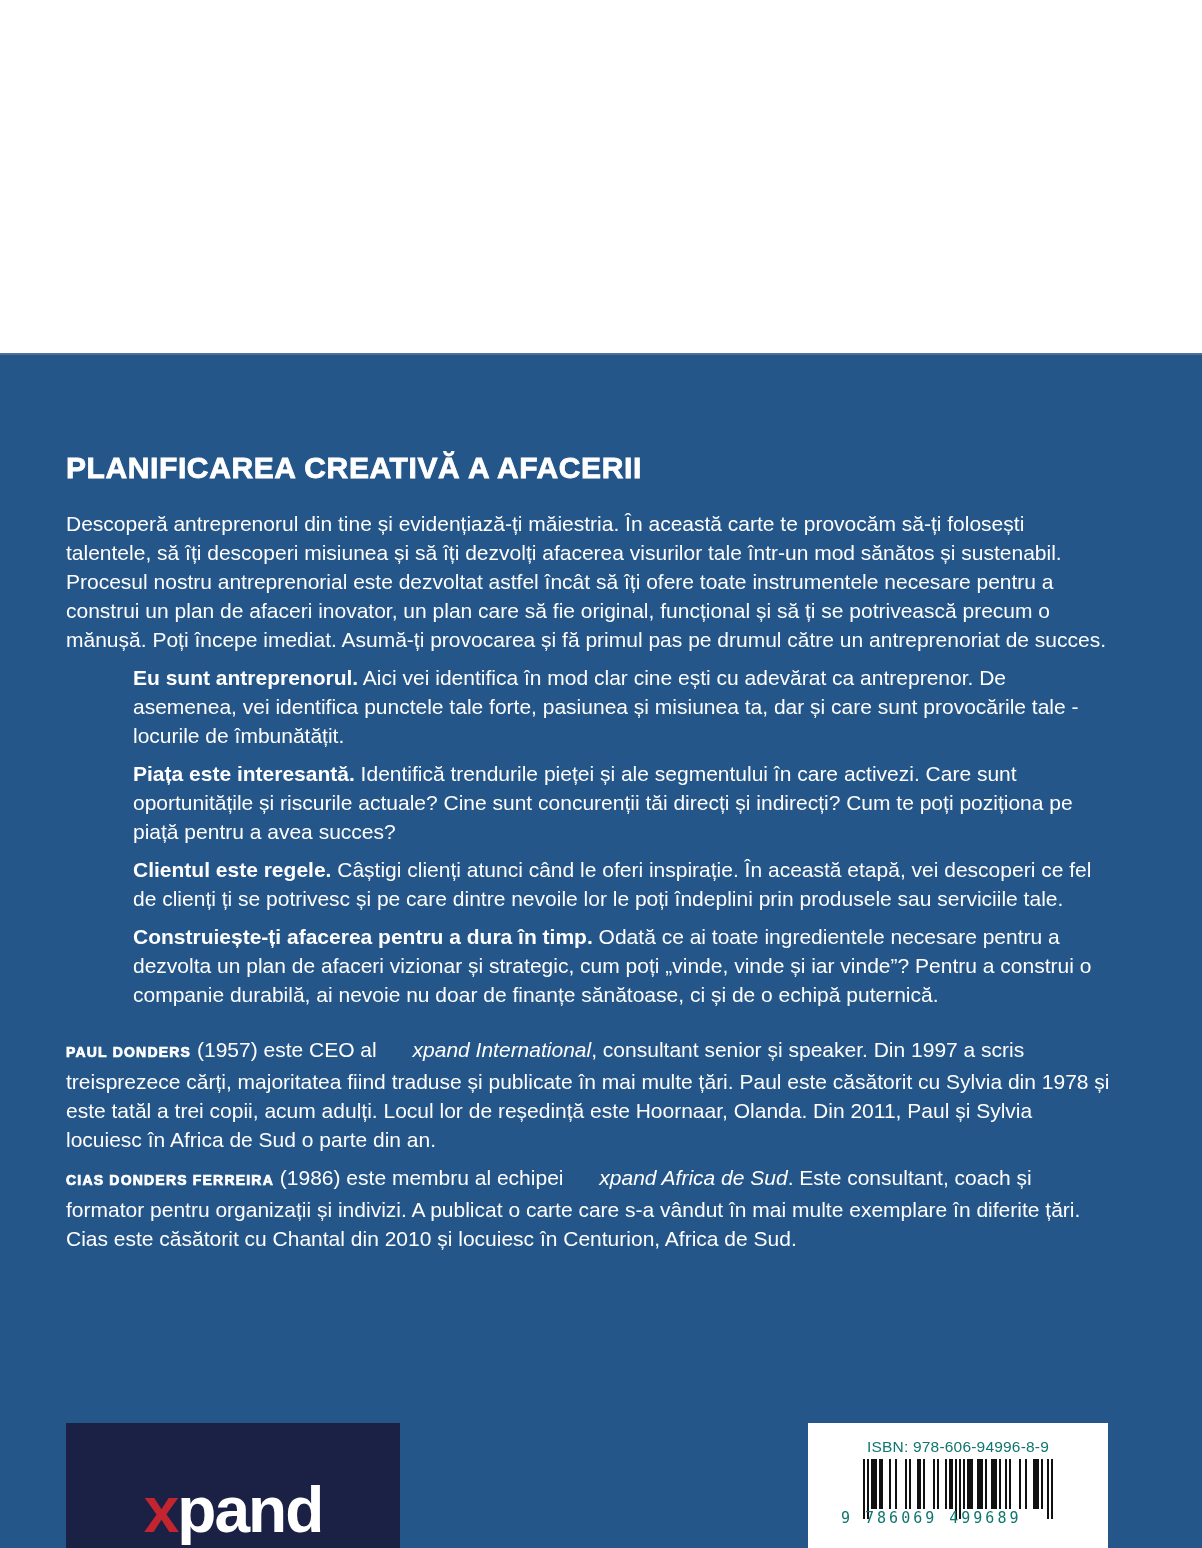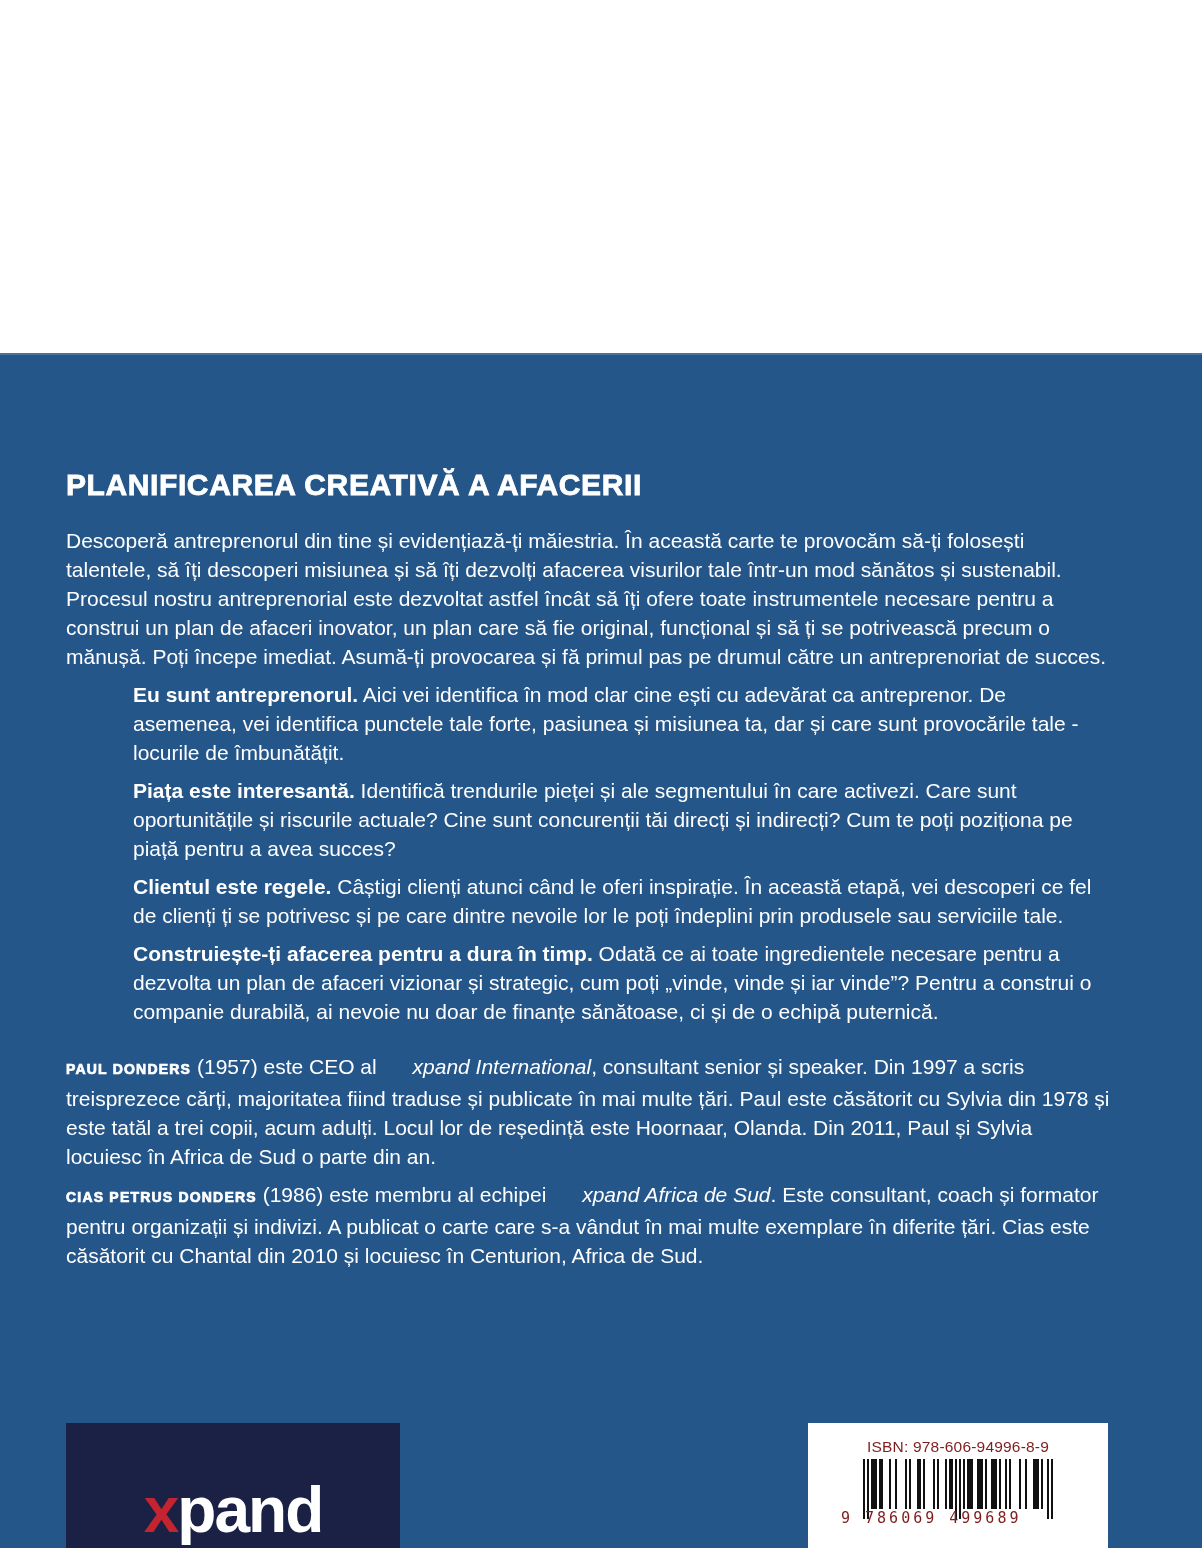--- a/index.html
+++ b/index.html
@@ -7,21 +7,21 @@
     width:1202px; height:1548px; position:relative; background:#ffffff;
     font-family:"Liberation Sans", sans-serif; overflow:hidden;
   }
   .page { position:absolute; inset:0; }
   .top-white { position:absolute; left:0; top:0; width:1202px; height:353px; background:#ffffff; }
   .cover {
     position:absolute; left:0; top:353px; width:1202px; height:1195px;
     background:var(--cover-blue,#25568A);
   }
   .cover-edge { position:absolute; left:0; top:0; width:100%; height:2px; background:var(--cover-edge,#4E719B); }
-  .content { position:absolute; left:66px; top:114px; width:1046px; color:#ffffff; }
+  .content { position:absolute; left:66px; top:97px; width:1046px; color:#ffffff; }
   .book-title {
     margin:0 0 23px 0; font-size:30px; font-weight:bold; letter-spacing:0.6px;
     line-height:36px; -webkit-text-stroke:0.8px #ffffff;
   }
   .para { margin:0 0 9px 0; font-size:21px; line-height:29px; }
   .bullets { margin:8px 0 0 67px; }
   .bullet { margin-bottom:9px; }
   .bullet b { font-weight:bold; }
   .bios { margin-top:26px; }
   .bio { margin-bottom:9px; }
@@ -36,21 +36,21 @@
     background:var(--logo-navy,#1B2144);
     display:flex; align-items:flex-end; justify-content:center;
     padding-bottom:6px; box-sizing:border-box;
   }
   .logo-text { font-size:64px; font-weight:bold; letter-spacing:-2px; line-height:1; }
   .logo-x { color:var(--logo-red,#C22430); }
   .logo-rest { color:#ffffff; }
 
   .isbn-box {
     position:absolute; left:808px; top:1423px; width:300px; height:125px;
-    background:#ffffff; color:#7f1d1d; text-align:center; box-sizing:border-box;
+    background:#ffffff; color:#0f766e; text-align:center; box-sizing:border-box;
   }
   .isbn-label { margin-top:15px; font-size:15.5px; letter-spacing:0.2px; }
   .barcode-wrap { position:relative; width:234px; height:78px; margin:3px auto 0; }
   .barcode-svg { position:absolute; left:22px; top:0; }
   .barcode-digits {
     position:absolute; left:0; top:50px; width:234px;
     font-size:17px; letter-spacing:3px; white-space:pre; text-align:left;
     font-family:"DejaVu Sans Mono","Liberation Mono",monospace;
     font-size:15px;
   }
@@ -72,21 +72,21 @@
 
       <div class="bullets">
         <p class="para bullet"><b>Eu sunt antreprenorul.</b><span> Aici vei identifica în mod clar cine ești cu adevărat ca antreprenor. De asemenea, vei identifica punctele tale forte, pasiunea și misiunea ta, dar și care sunt provocările tale - locurile de îmbunătățit.</span></p>
         <p class="para bullet"><b>Piața este interesantă.</b><span> Identifică trendurile pieței și ale segmentului în care activezi. Care sunt oportunitățile și riscurile actuale? Cine sunt concurenții tăi direcți și indirecți? Cum te poți poziționa pe piață pentru a avea succes?</span></p>
         <p class="para bullet"><b>Clientul este regele.</b><span> Câștigi clienți atunci când le oferi inspirație. În această etapă, vei descoperi ce fel de clienți ți se potrivesc și pe care dintre nevoile lor le poți îndeplini prin produsele sau serviciile tale.</span></p>
         <p class="para bullet"><b>Construiește-ți afacerea pentru a dura în timp.</b><span> Odată ce ai toate ingredientele necesare pentru a dezvolta un plan de afaceri vizionar și strategic, cum poți „vinde, vinde și iar vinde”? Pentru a construi o companie durabilă, ai nevoie nu doar de finanțe sănătoase, ci și de o echipă puternică.</span></p>
       </div>
 
       <div class="bios">
         <p class="para bio"><span class="author-name">PAUL DONDERS</span><span> (1957) este CEO al </span><i>xpand International</i><span>, consultant senior și speaker. Din 1997 a scris treisprezece cărți, majoritatea fiind traduse și publicate în mai multe țări. Paul este căsătorit cu Sylvia din 1978 și este tatăl a trei copii, acum adulți. Locul lor de reședință este Hoornaar, Olanda. Din 2011, Paul și Sylvia locuiesc în Africa de Sud o parte din an.</span></p>
-        <p class="para bio"><span class="author-name">CIAS PETRUS DONDERS</span><span> (1986) este membru al echipei </span><i>xpand Africa de Sud</i><span>. Este consultant, coach și formator pentru organizații și indivizi. A publicat o carte care s-a vândut în mai multe exemplare în diferite țări. Cias este căsătorit cu Chantal din 2010 și locuiesc în Centurion, Africa de Sud.</span></p>
+        <p class="para bio"><span class="author-name">CIAS DONDERS FERREIRA</span><span> (1986) este membru al echipei </span><i>xpand Africa de Sud</i><span>. Este consultant, coach și formator pentru organizații și indivizi. A publicat o carte care s-a vândut în mai multe exemplare în diferite țări. Cias este căsătorit cu Chantal din 2010 și locuiesc în Centurion, Africa de Sud.</span></p>
       </div>
     </div>
   </div>
 
   <div class="logo-box">
     <div class="logo-text"><span class="logo-x">x</span><span class="logo-rest">pand</span></div>
   </div>
 
   <div class="isbn-box">
     <div class="isbn-label">ISBN: 978-606-94996-8-9</div>

